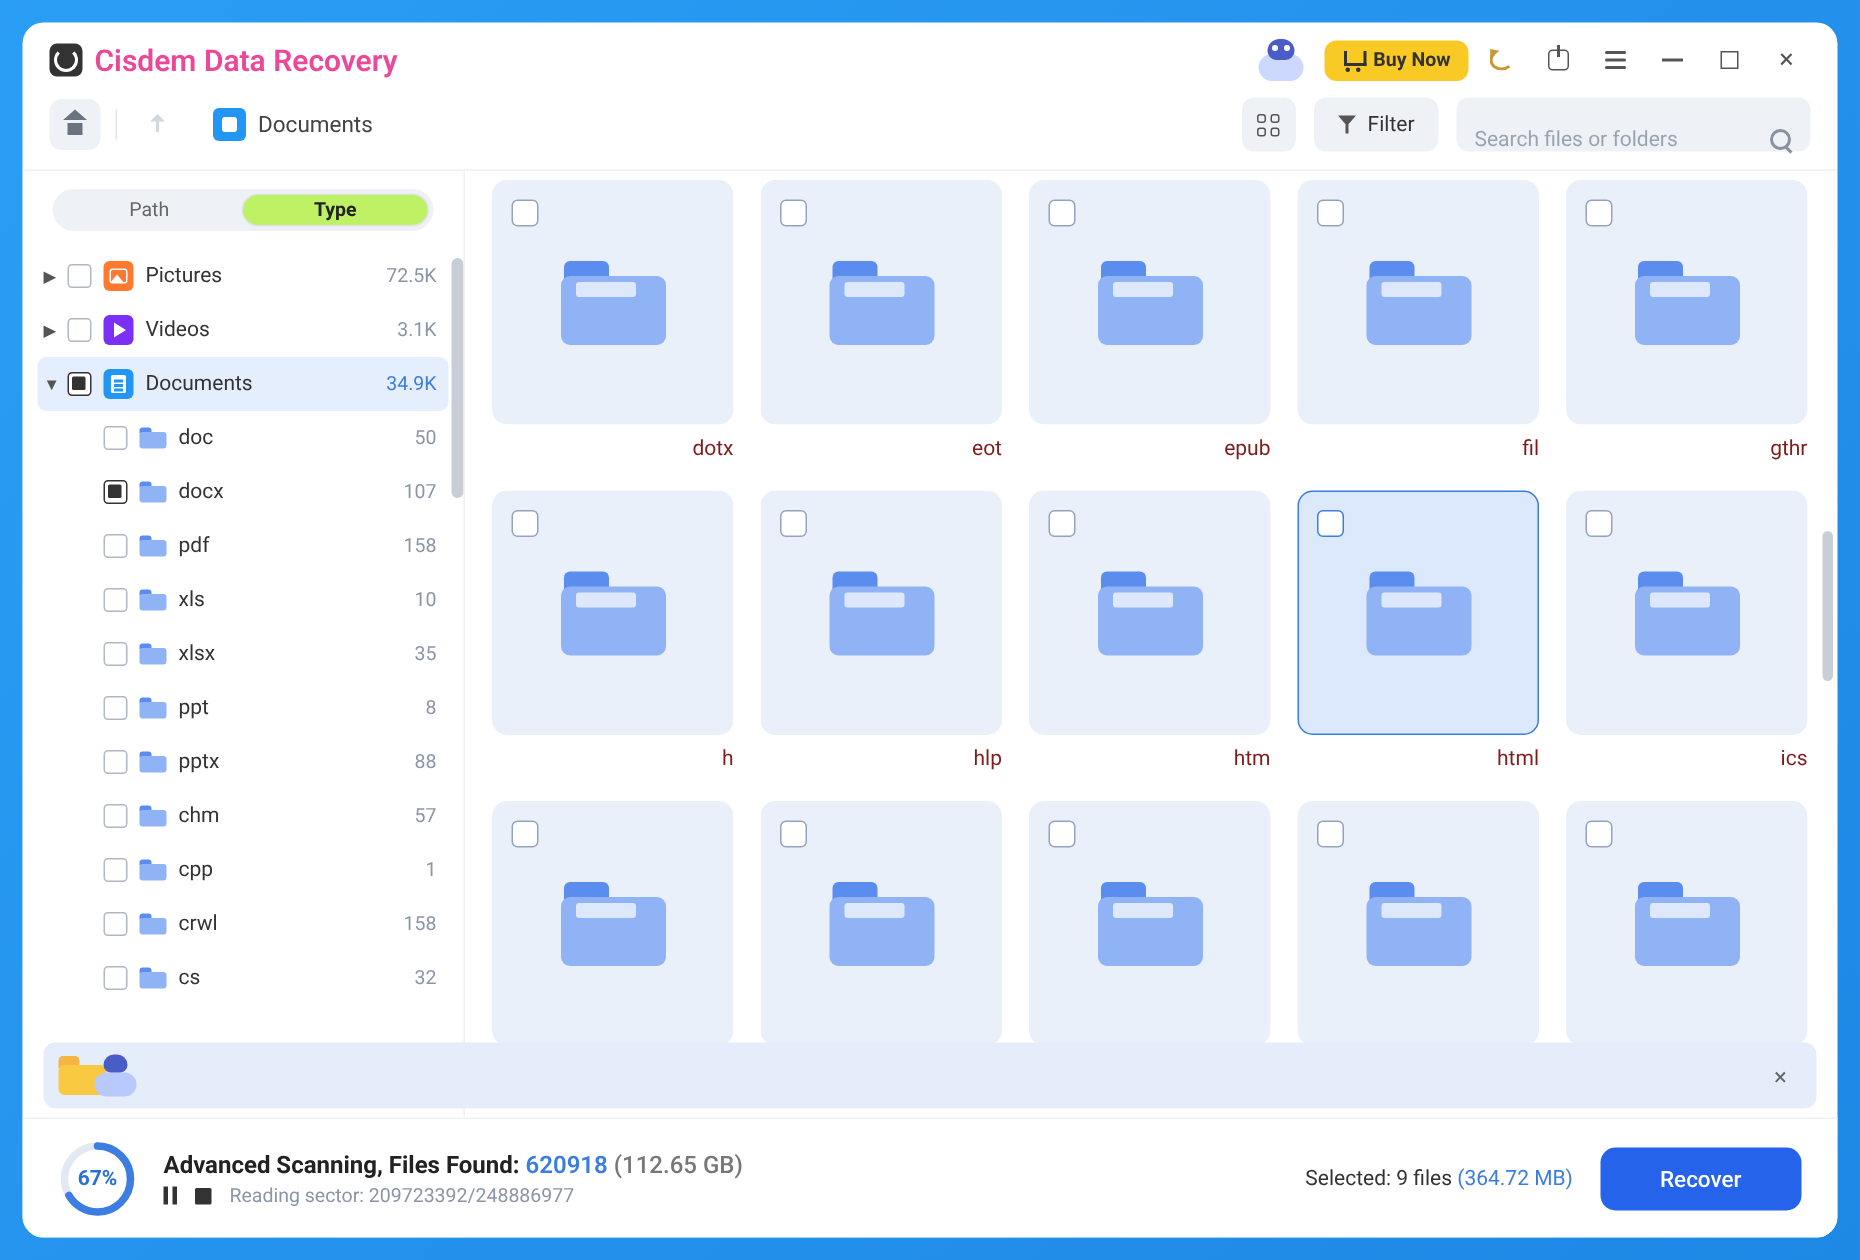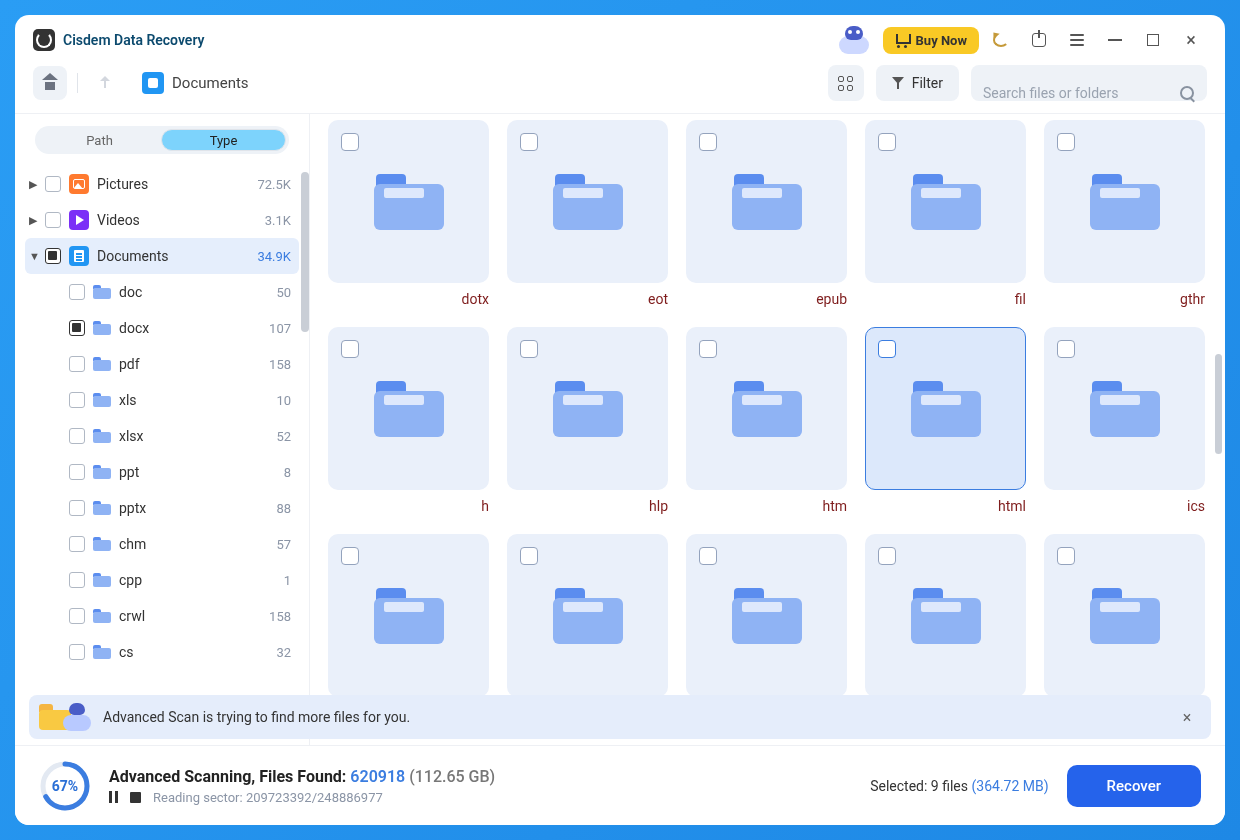--- a/index.html
+++ b/index.html
@@ -3,21 +3,21 @@
 <meta charset="utf-8">
 <style>
   * { box-sizing: border-box; margin: 0; padding: 0; font-family: -apple-system, BlinkMacSystemFont, "Segoe UI", Roboto, sans-serif; }
   body { background: linear-gradient(135deg, #2a9df4 0%, #1e88e5 100%); width: 1240px; height: 840px; overflow: hidden; padding: 15px; }
   .window { background: #fff; width: 100%; height: 100%; border-radius: 14px; display: flex; flex-direction: column; overflow: hidden; position: relative; }
   
   .titlebar { display: flex; align-items: center; height: 50px; padding: 0 18px; }
   .titlebar-left { display: flex; align-items: center; gap: 8px; }
   .app-icon { width: 22px; height: 22px; background: #333; border-radius: 5px; position: relative; display:flex; align-items:center; justify-content:center; }
   .app-icon::after { content:''; width:12px; height:12px; border:2px solid #fff; border-radius:50%; border-top-color:transparent; }
-  .app-title { font-size: 14px; font-weight: 600; color: #0c4a6e; }
+  .app-title { font-size: 20px; font-weight: 600; color: #ec4899; }
   .titlebar-right { margin-left: auto; display: flex; align-items: center; gap: 6px; }
   .mascot-icon { width: 34px; height: 28px; position: relative; margin-right:6px; }
   .mascot-icon .cloud { width:30px; height:18px; background:#cdd8ff; border-radius:10px; position:absolute; bottom:0; left:2px; }
   .mascot-icon .face { width:18px; height:14px; background:#4a5dc7; border-radius:8px 8px 6px 6px; position:absolute; top:0; left:8px; }
   .mascot-icon .eyes { position:absolute; top:4px; left:3px; display:flex; gap:4px; }
   .mascot-icon .eyes span { width:4px; height:4px; background:#fff; border-radius:50%; display:block;}
   .buy-btn { background: #f9c925; border-radius: 8px; padding: 6px 12px; display: flex; align-items: center; gap: 6px; font-weight: 700; font-size: 13px; color: #333; cursor: pointer; }
   .cart-icon { width:15px; height:13px; position:relative; }
   .cart-icon::before { content:''; position:absolute; width:11px; height:8px; border:2px solid #333; border-top:none; bottom:3px; left:1px; }
   .cart-icon::after { content:''; position:absolute; width:3px; height:3px; background:#333; border-radius:50%; bottom:-1px; left:2px; box-shadow: 7px 0 0 #333; }
@@ -40,21 +40,21 @@
   .filter-btn { height:36px; padding:0 16px; background:#eef2f7; border-radius:8px; display:flex; align-items:center; gap:8px; cursor:pointer; font-size:14px; color:#333; }
   .search-box { width:236px; height:36px; background:#eef2f7; border-radius:8px; display:flex; align-items:flex-end; padding:0 12px; gap:8px; }
   .search-box input { flex:1; border:none; background:transparent; outline:none; font-size:14px; color:#333; }
   .search-box input::placeholder { color:#9aa3b0; }
   
   .body { flex:1; display:flex; overflow:hidden; border-top:1px solid #eef0f4; }
   
   .sidebar { width:300px; display:flex; flex-direction:column; position:relative; background:#fff; }
   .tab-switch { margin:12px 20px 8px 20px; background:#eef2f7; border-radius:18px; height:28px; display:flex; padding:3px; }
   .tab-switch div { flex:1; display:flex; align-items:center; justify-content:center; font-size:13px; color:#666; cursor:pointer; border-radius:15px; }
-  .tab-switch div.active { background:#7dd3fc; color:#222; font-weight:400; border:1px solid #e0e4ea; }
+  .tab-switch div.active { background:#bef264; color:#222; font-weight:700; border:1px solid #e0e4ea; }
   .tree { flex:1; overflow-y:auto; padding:4px 10px 4px 10px; }
   .tree-row { display:flex; align-items:center; height:36px; padding:0 8px 0 4px; border-radius:6px; cursor:pointer; font-size:14px; }
   .tree-row.level0 { }
   .tree-row.level1 { padding-left: 44px; }
   .tree-row.selected { background:#e5eefc; }
   .chev { width:14px; color:#555; font-size:11px; margin-right:2px; }
   .cb { width:16px; height:16px; border:1.5px solid #b0b8c4; border-radius:3px; background:#fff; margin-right:8px; flex-shrink:0; cursor:pointer; position:relative; }
   .cb.indeterminate { border-color:#333; }
   .cb.indeterminate::after { content:''; position:absolute; width:9px; height:9px; background:#333; top:2px; left:2px; border-radius:1px; }
   .cat-icon { width:20px; height:20px; border-radius:4px; margin-right:8px; flex-shrink:0; display:flex; align-items:center; justify-content:center; }
@@ -274,21 +274,21 @@
           <div class="tree-row level1">
             <span class="cb "></span>
             <span class="folder-mini"></span>
             <span class="tree-label">xls</span>
             <span class="tree-count">10</span>
           </div>
           <div class="tree-row level1">
             <span class="cb "></span>
             <span class="folder-mini"></span>
             <span class="tree-label">xlsx</span>
-            <span class="tree-count">52</span>
+            <span class="tree-count">35</span>
           </div>
           <div class="tree-row level1">
             <span class="cb "></span>
             <span class="folder-mini"></span>
             <span class="tree-label">ppt</span>
             <span class="tree-count">8</span>
           </div>
           <div class="tree-row level1">
             <span class="cb "></span>
             <span class="folder-mini"></span>
@@ -497,21 +497,20 @@
     </div>
 
   </div>
 
   <div class="adv-banner">
     <div class="fold"></div>
     <div class="mascot2" style="margin-left:-18px;">
         <div class="cl"></div>
         <div class="fc"></div>
       </div>
-    <div class="adv-text">Advanced Scan is trying to find more files for you.</div>
     <div class="adv-close">×</div>
   </div>
 
   <div class="footer">
     <div class="progress-ring">
       <svg width="52" height="52">
         <circle cx="26" cy="26" r="22" stroke="#e3e9f2" stroke-width="5" fill="none"></circle>
         <circle cx="26" cy="26" r="22" stroke="#3b7de0" stroke-width="5" fill="none" stroke-dasharray="138" stroke-dashoffset="46" stroke-linecap="round"></circle>
       </svg>
       <div class="progress-pct">67%</div>

